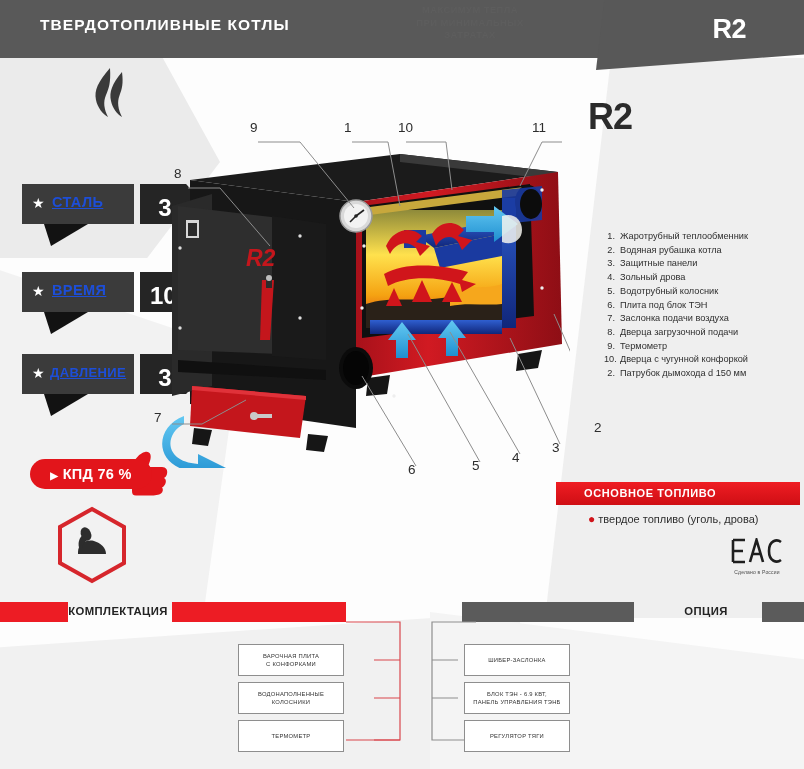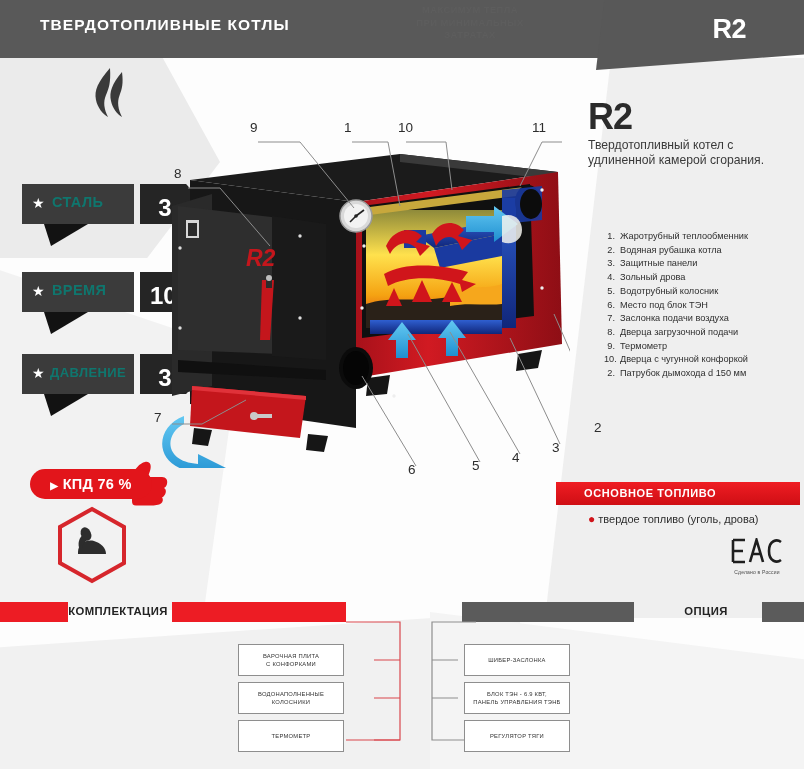--- a/index.html
+++ b/index.html
@@ -42,33 +42,33 @@
   .draft { position:absolute; left:48px; top:66px; width:124px; text-align:center; }
   .draft-label { margin-top:4px; color:#3c3c3c; font-size:9.2px; font-weight:bold;
        letter-spacing:1.2px; line-height:12px; }
 
   
   .spec { position:absolute; left:22px; width:182px; height:54px; }
   .spec-plate { position:absolute; left:0; top:0; width:112px; height:40px; background:#3b3b3b; }
   .spec-tail { position:absolute; left:22px; top:40px; width:44px; height:22px; background:#121212;
        clip-path: polygon(0 0, 100% 0, 16% 100%); }
   .spec-star { position:absolute; left:10px; top:12px; color:#ffffff; font-size:14px; line-height:14px; }
-  .spec-name { position:absolute; left:30px; top:10px; color:#0f766e; font-size:14.5px;
-       font-weight:bold; letter-spacing:.4px; }
+  .spec-name { position:absolute; left:30px; top:10px; color:#1d4ed8; font-size:14.5px;
+       font-weight:bold; letter-spacing:.4px;text-decoration:underline; }
   .spec-unit { position:absolute; right:8px; top:27px; color:#9a9a9a; font-size:7.5px;
        font-weight:bold; letter-spacing:.6px; }
   .spec-unit .dot { color:#d8232a; }
   .spec-val { position:absolute; left:118px; top:0; width:64px; height:40px; background:#252525;
        clip-path: polygon(0 0, 72% 0, 100% 50%, 72% 100%, 0 100%);
        color:#ffffff; font-size:24px; font-weight:bold; text-align:center; line-height:40px;
        padding-right:14px; }
   .spec-val sup { font-size:9px; }
 
   
-  .eff { position:absolute; left:30px; top:461px; width:146px; height:46px; }
+  .eff { position:absolute; left:30px; top:451px; width:146px; height:46px; }
   .eff-pill { position:absolute; left:0; top:8px; width:122px; height:30px; background:#e2151b;
        border-radius:15px; color:#ffffff; font-size:14.5px; font-weight:bold;
        line-height:30px; text-align:center; letter-spacing:.3px; }
   .eff-pill .tri { font-size:10px; }
   .eff-thumb { position:absolute; left:88px; top:-4px; width:52px; height:52px; }
 
   
   .hexicon { position:absolute; left:56px; top:506px; width:72px; height:78px; }
 
   
@@ -173,21 +173,20 @@
   </div>
 
   <svg class="hexicon" viewBox="0 0 72 78">
     <polygon points="36,3 68,21 68,57 36,75 4,57 4,21" fill="none" stroke="#d6262c" stroke-width="4"></polygon>
     <path d="M22 46 C22 38 30 33 38 35 C45 37 50 42 50 48 L22 48 Z" fill="#2d2d2d"></path>
     <path d="M24 44 C21 38 23 31 28 28 L33 33 C29 35 26 39 26 44 Z" fill="#2d2d2d"></path>
     <ellipse cx="30" cy="28" rx="5" ry="7" transform="rotate(-25 30 28)" fill="#2d2d2d"></ellipse>
   </svg>
 
   <div class="r2-big">R2</div>
-  <div class="r2-desc">Твердотопливный котел с удлиненной камерой сгорания.</div>
 
   <div class="legend">
     <div class="legend-row">
         <span class="legend-num">1.</span>
         <span>Жаротрубный теплообменник</span>
       </div>
     <div class="legend-row">
         <span class="legend-num">2.</span>
         <span>Водяная рубашка котла</span>
       </div>
@@ -198,21 +197,21 @@
     <div class="legend-row">
         <span class="legend-num">4.</span>
         <span>Зольный дрова</span>
       </div>
     <div class="legend-row">
         <span class="legend-num">5.</span>
         <span>Водотрубный колосник</span>
       </div>
     <div class="legend-row">
         <span class="legend-num">6.</span>
-        <span>Место под блок ТЭН</span>
+        <span>Плита под блок ТЭН</span>
       </div>
     <div class="legend-row">
         <span class="legend-num">7.</span>
         <span>Заслонка подачи воздуха</span>
       </div>
     <div class="legend-row">
         <span class="legend-num">8.</span>
         <span>Дверца загрузочной подачи</span>
       </div>
     <div class="legend-row">

